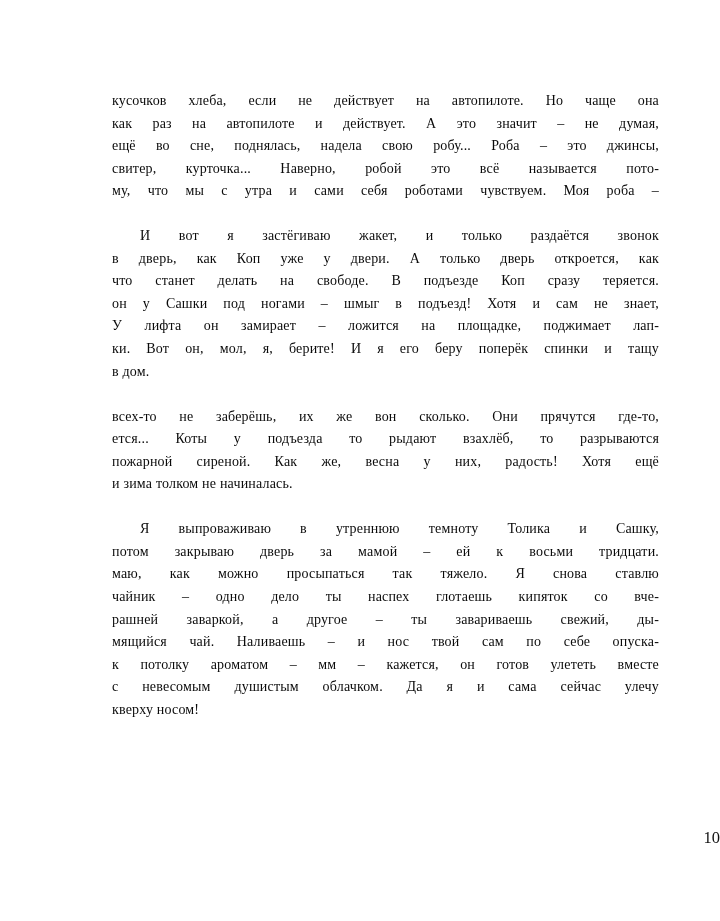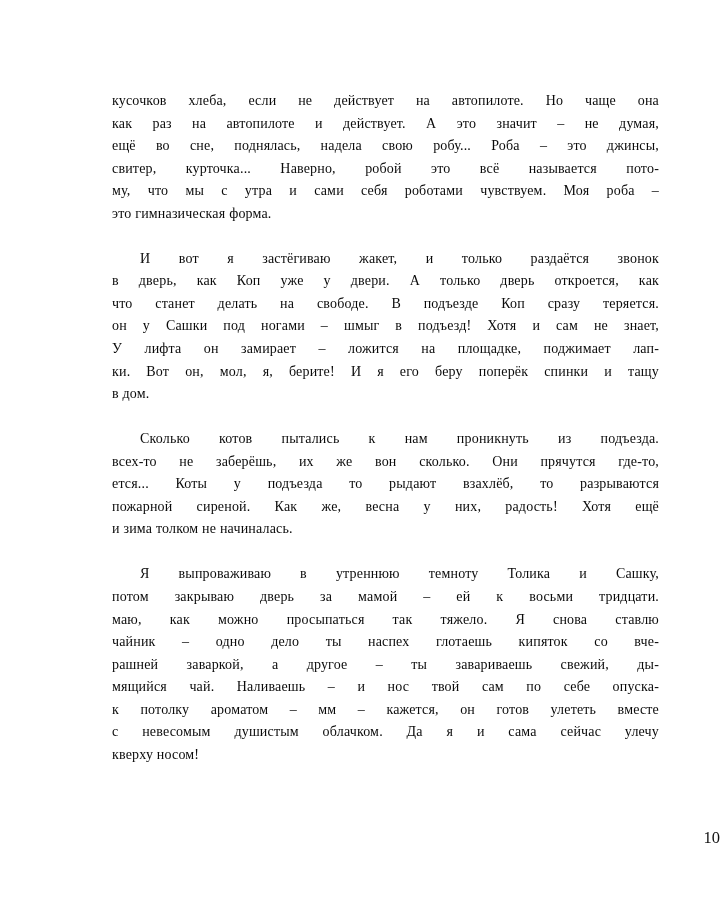--- a/index.html
+++ b/index.html
@@ -93,39 +93,37 @@
 
   <div class="text-block">
 
     <p class="para noindent">
       <span class="lines">
         <span class="line j">кусочков хлеба, если не действует на автопилоте. Но чаще она</span>
         <span class="line j">как раз на автопилоте и действует. А это значит – не думая,</span>
         <span class="line j">ещё во сне, поднялась, надела свою робу... Роба – это джинсы,</span>
         <span class="line j">свитер, курточка... Наверно, робой это всё называется пото-</span>
         <span class="line j">му, что мы с утра и сами себя роботами чувствуем. Моя роба –</span>
-        <span class="line last">это гимназическая форма.</span>
       </span>
     </p>
 
     <p class="para">
       <span class="lines">
         <span class="line j" style="text-indent:28px">И вот я застёгиваю жакет, и только раздаётся звонок</span>
         <span class="line j">в дверь, как Коп уже у двери. А только дверь откроется, как</span>
         <span class="line j">что станет делать на свободе. В подъезде Коп сразу теряется.</span>
         <span class="line j">он у Сашки под ногами – шмыг в подъезд! Хотя и сам не знает,</span>
         <span class="line j">У лифта он замирает – ложится на площадке, поджимает лап-</span>
         <span class="line j">ки. Вот он, мол, я, берите! И я его беру поперёк спинки и тащу</span>
         <span class="line last">в дом.</span>
       </span>
     </p>
 
     <p class="para">
       <span class="lines">
-        <span class="line j" style="text-indent:28px">Сколько котов пытались к нам проникнуть из подъезда.</span>
         <span class="line j">всех-то не заберёшь, их же вон сколько. Они прячутся где-то,</span>
         <span class="line j">ется... Коты у подъезда то  рыдают взахлёб, то разрываются</span>
         <span class="line j">пожарной сиреной. Как же, весна у них, радость! Хотя ещё</span>
         <span class="line last">и зима толком не начиналась.</span>
       </span>
     </p>
 
     <p class="para">
       <span class="lines">
         <span class="line j" style="text-indent:28px">Я выпроваживаю в утреннюю темноту Толика и Сашку,</span>

